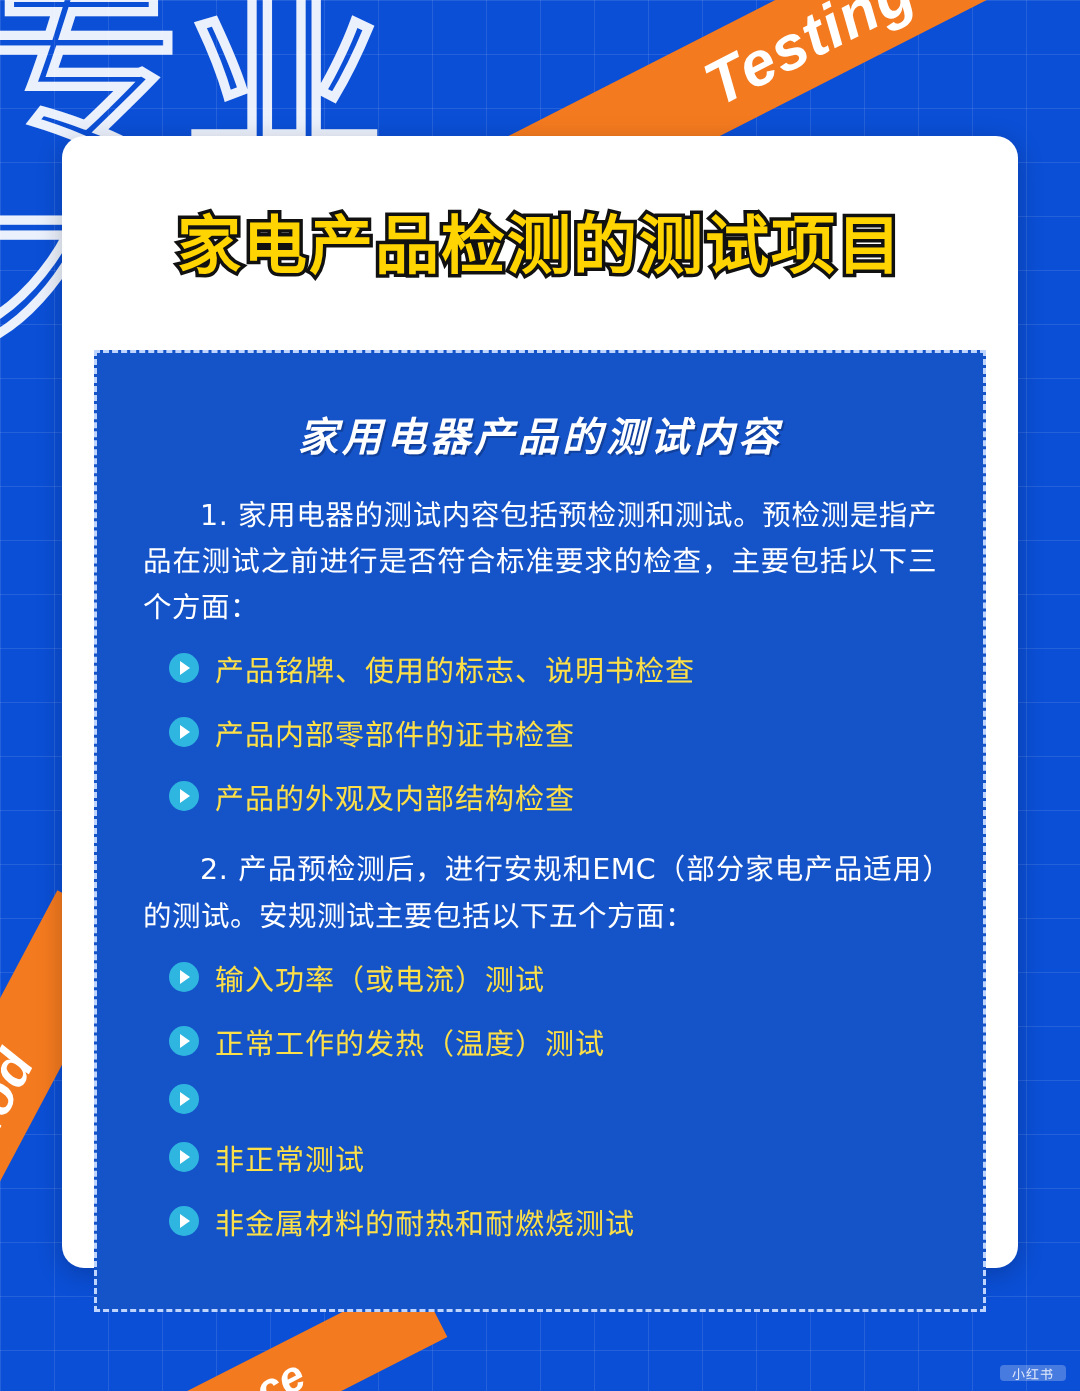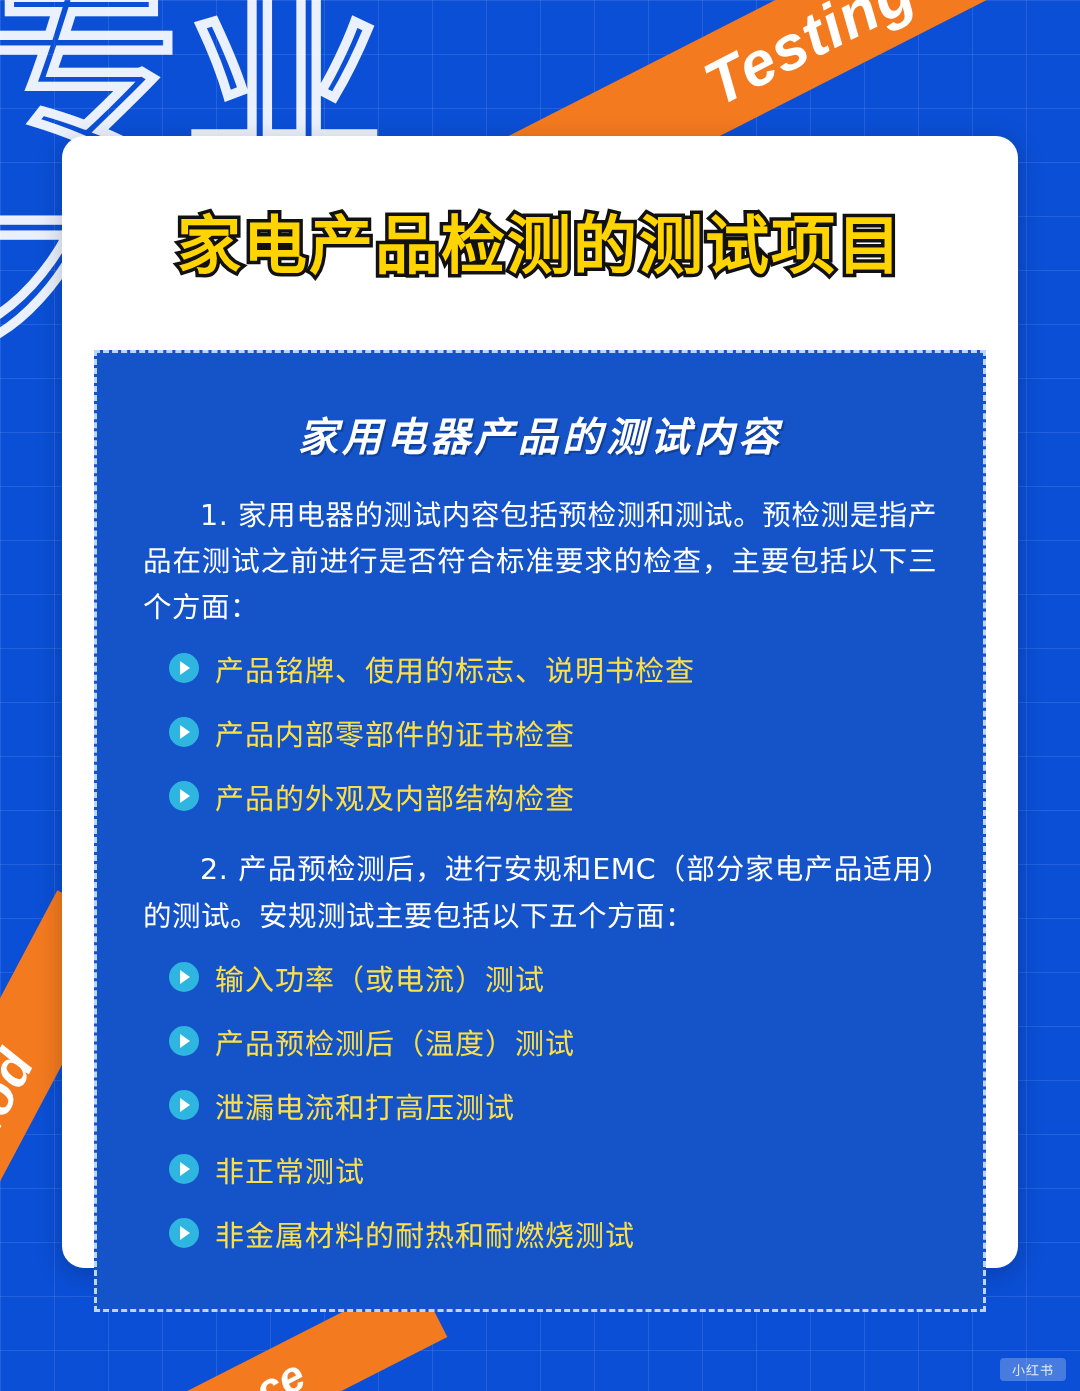--- a/index.html
+++ b/index.html
@@ -193,21 +193,21 @@
     font-family: "DejaVu Sans", sans-serif;
   }
   .gap-sm { height: 8px; }
 
   
   .watermark {
     position: absolute;
     right: 14px;
     bottom: 10px;
     width: 66px;
-    height: 23px;
+    height: 16px;
     background: rgba(255,255,255,0.25);
     border-radius: 4px;
     color: rgba(255,255,255,0.85);
     font-size: 13px;
     display: flex;
     align-items: center;
     justify-content: center;
     letter-spacing: 1px;
   }
 </style>
@@ -258,25 +258,24 @@
 
       <p class="para">2. 产品预检测后，进行安规和EMC（部分家电产品适用）的测试。安规测试主要包括以下五个方面：</p>
 
       <ul class="bullet-list">
         <li class="bullet-item">
           <span class="bullet-icon"></span>
           <span class="bullet-text">输入功率（或电流）测试</span>
         </li>
         <li class="bullet-item">
           <span class="bullet-icon"></span>
-          <span class="bullet-text">产品预检测后（温度）测试</span>
-        </li>
-        <li class="bullet-item">
-          <span class="bullet-icon"></span>
-          <span class="bullet-text">泄漏电流和打高压测试</span>
+          <span class="bullet-text">正常工作的发热（温度）测试</span>
+        </li>
+        <li class="bullet-item">
+          <span class="bullet-icon"></span>
         </li>
         <li class="bullet-item">
           <span class="bullet-icon"></span>
           <span class="bullet-text">非正常测试</span>
         </li>
         <li class="bullet-item">
           <span class="bullet-icon"></span>
           <span class="bullet-text">非金属材料的耐热和耐燃烧测试</span>
         </li>
       </ul>

